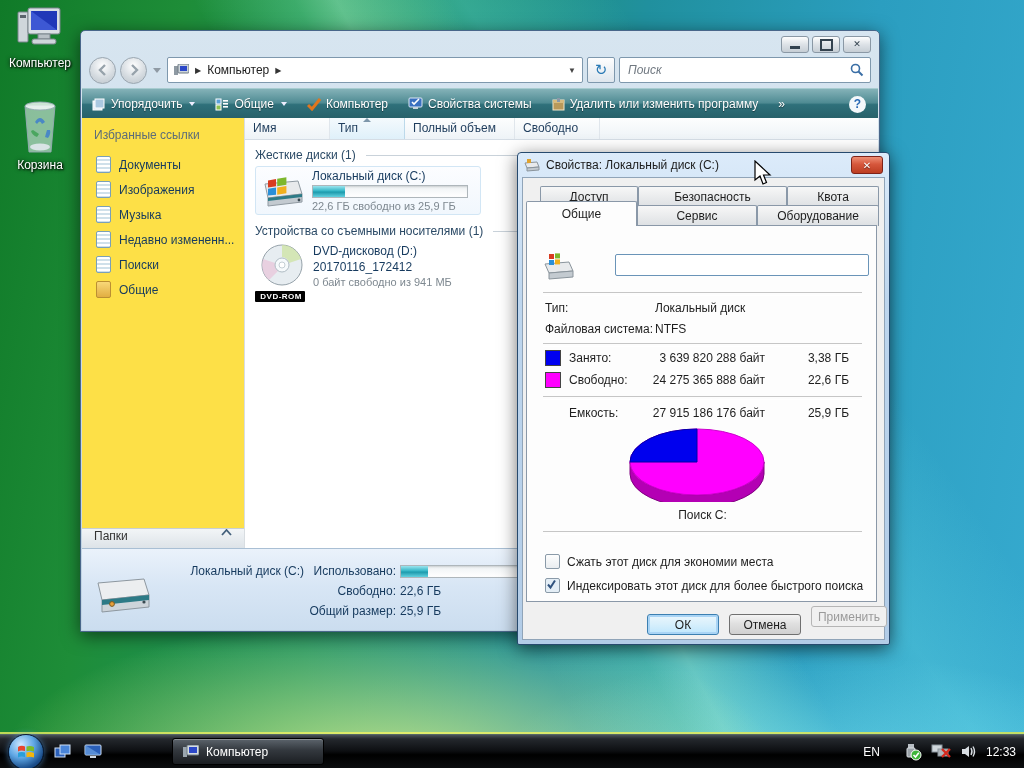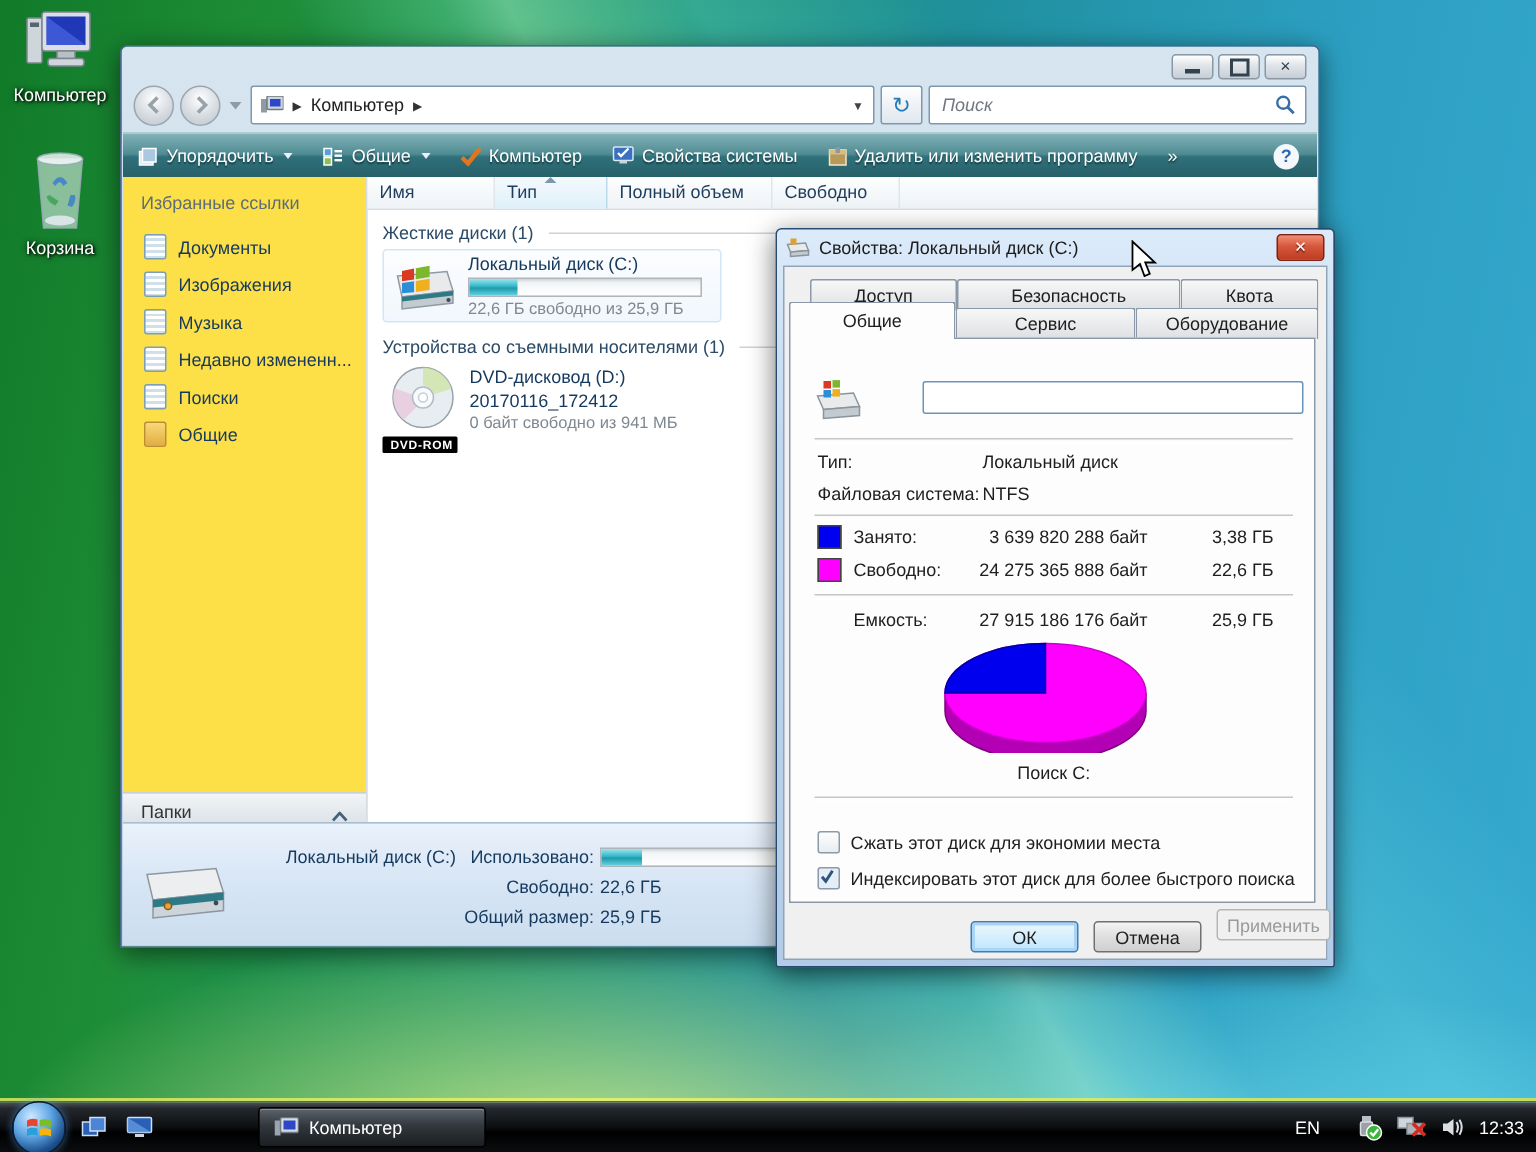--- a/index.html
+++ b/index.html
@@ -50,21 +50,21 @@
   .helpbtn{margin-left:auto;margin-right:12px;width:17px;height:17px;border-radius:50%;background:#f4f8fb;
     color:#2a6ab5;font-weight:bold;font-size:12px;display:flex;align-items:center;justify-content:center}
   .main{position:absolute;left:1px;right:1px;top:87px;bottom:83px;background:#fff;display:flex;overflow:hidden}
   .sidebar{width:162px;background:#fde047;border-right:1px solid #d8dde1;position:relative;flex:0 0 auto}
   .sb-title{color:#5d6d78;margin:10px 0 10px 12px}
   .sb-item{display:flex;align-items:center;gap:8px;padding:4px 0 4px 14px;color:#163a5e}
   .sbic{width:13px;height:15px;border:1px solid #7aa0b8;border-radius:2px;flex:0 0 auto;
     background:repeating-linear-gradient(#fff 0 2px,#cfe0ea 2px 4px)}
   .sbic.folder{background:linear-gradient(#f8d878,#e2ae42);border-color:#bb8f33}
   .folders{position:absolute;bottom:0;left:0;right:0;height:19px;border-top:1px solid #c8cfd5;
-    background:linear-gradient(#f2f5f7,#dde3e8);display:flex;align-items:flex-end;
+    background:linear-gradient(#f2f5f7,#dde3e8);display:flex;align-items:flex-start;
     justify-content:space-between;padding:0 12px;color:#333}
   .filelist{flex:1;position:relative}
   .colhdr{position:absolute;top:0;left:0;right:0;height:21px;display:flex;color:#1e3c5c;
     background:linear-gradient(#fdfefe,#eef3f7);border-bottom:1px solid #d5dde5}
   .col{padding:3px 0 0 8px;border-right:1px solid #e0e6ec;position:relative;box-sizing:border-box}
   .col.active{background:linear-gradient(#f4fafd,#dff0fa);border-right-color:#bcd9ea}
   .sortarr{position:absolute;left:50%;top:0;margin-left:-4px;width:0;height:0;
     border-left:4px solid transparent;border-right:4px solid transparent;border-bottom:4px solid #7e97ab}
   .listbody{position:absolute;top:21px;left:10px;right:4px;bottom:0}
   .grouprow{display:flex;align-items:center;color:#2b4a66;margin-top:9px}

